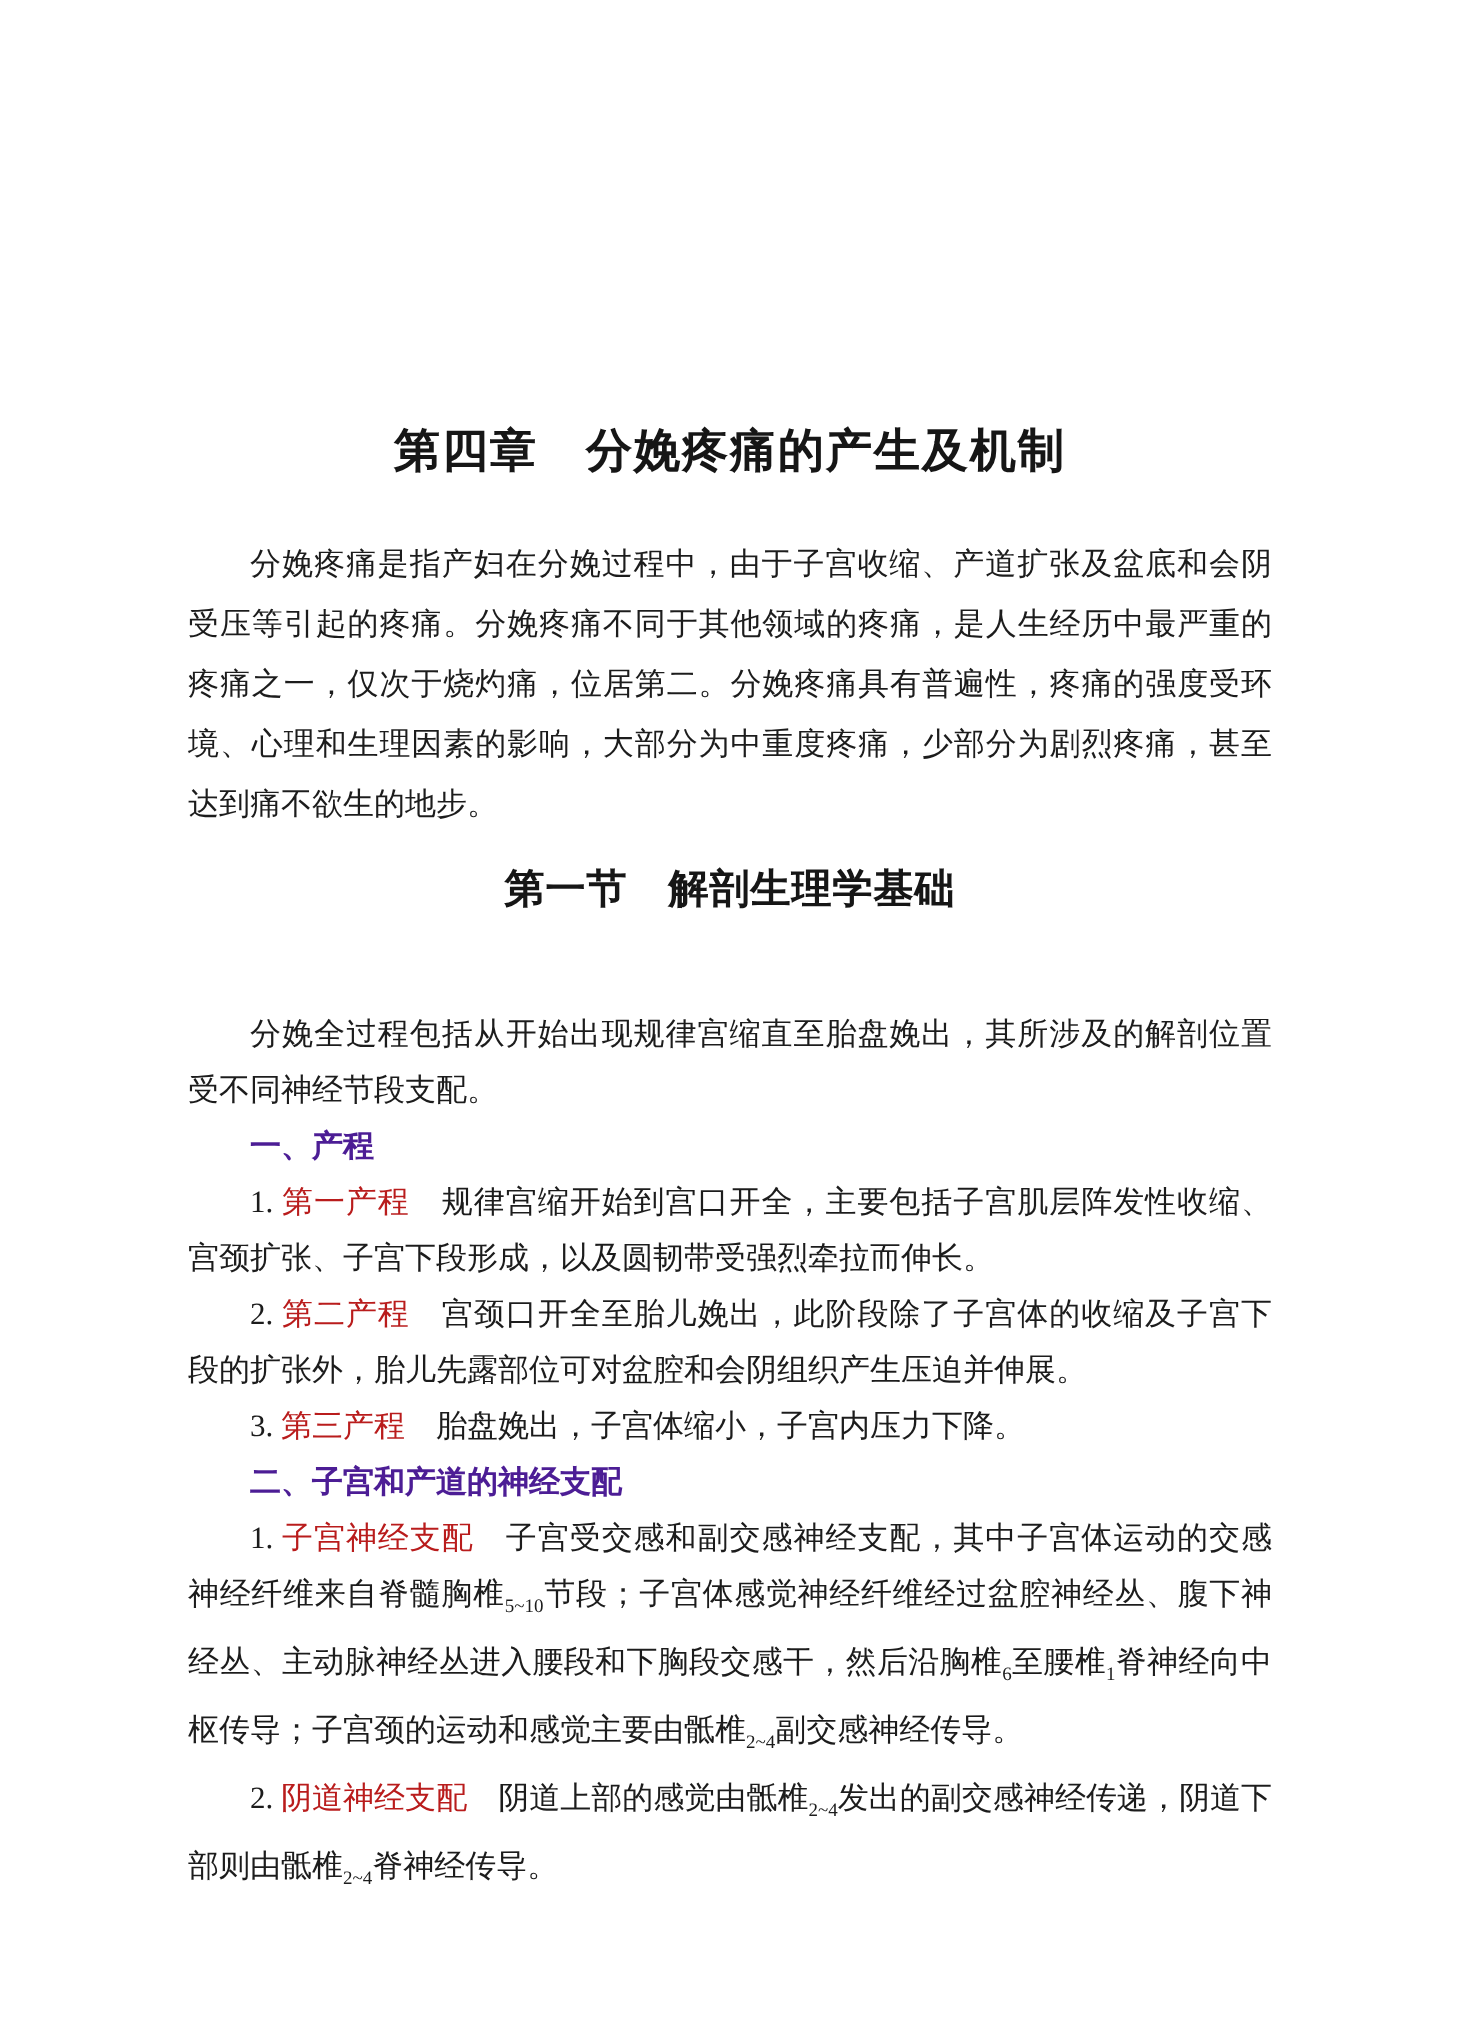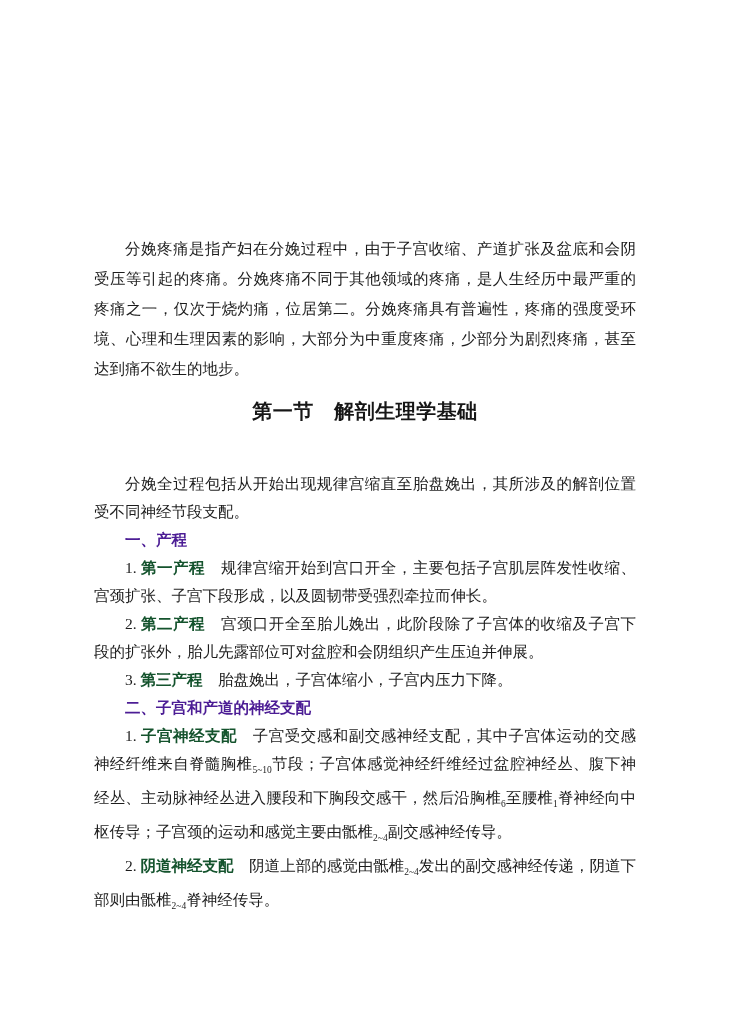--- a/index.html
+++ b/index.html
@@ -59,34 +59,35 @@
     margin: 0;
     font-family: "Liberation Sans", sans-serif;
     font-weight: bold;
     font-size: 15.5px;
     line-height: 28px;
     text-indent: 2em;
     color: #4c1d95;
   }
   .seg-b {
     font-family: "Liberation Sans", sans-serif;
-    font-weight: bold;
-    color: #14532d;
+    font-weight: normal;
+    color: #b91c1c;
   }
   .seg-sub {
     font-size: 9.5px;
     vertical-align: -4px;
     letter-spacing: 0;
   }
 </style>
 </head>
 <body>
 
 <div class="page">
 
+  <h1 class="chapter-title">第四章　分娩疼痛的产生及机制</h1>
 
   <p class="intro-para">分娩疼痛是指产妇在分娩过程中，由于子宫收缩、产道扩张及盆底和会阴受压等引起的疼痛。分娩疼痛不同于其他领域的疼痛，是人生经历中最严重的疼痛之一，仅次于烧灼痛，位居第二。分娩疼痛具有普遍性，疼痛的强度受环境、心理和生理因素的影响，大部分为中重度疼痛，少部分为剧烈疼痛，甚至达到痛不欲生的地步。</p>
 
   <h2 class="section-title">第一节　解剖生理学基础</h2>
 
   <p class="body-para lead-para">分娩全过程包括从开始出现规律宫缩直至胎盘娩出，其所涉及的解剖位置受不同神经节段支配。</p>
 
   <p class="sub-heading">一、产程</p>
 
   <p class="body-para">

